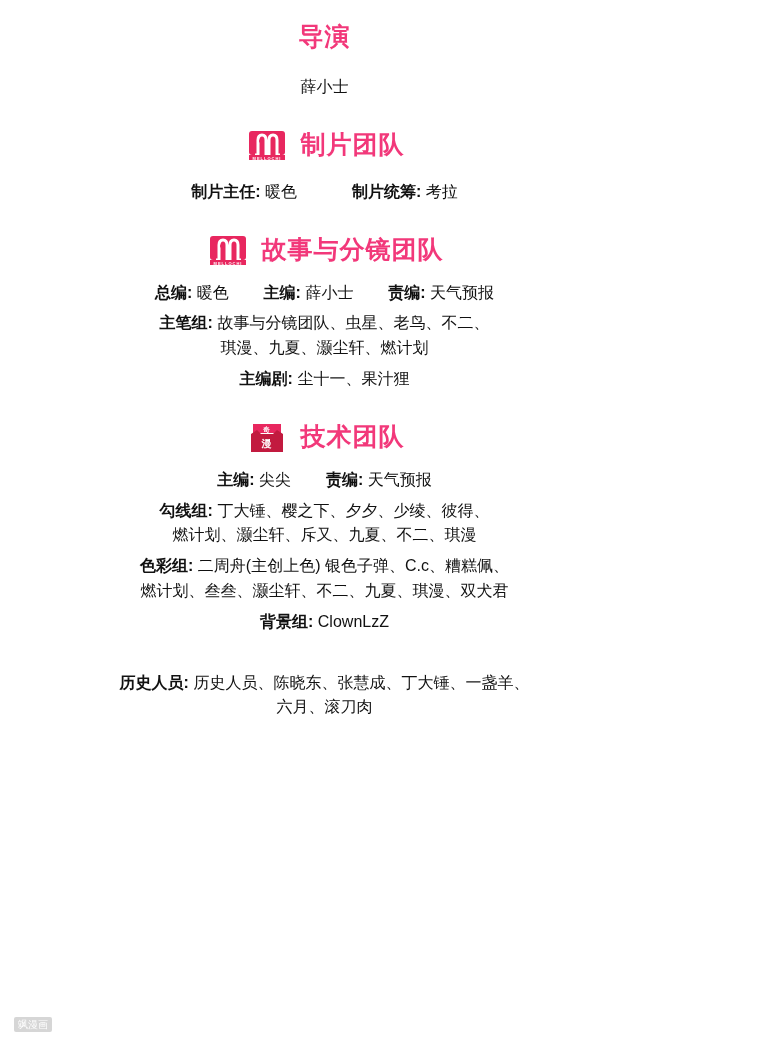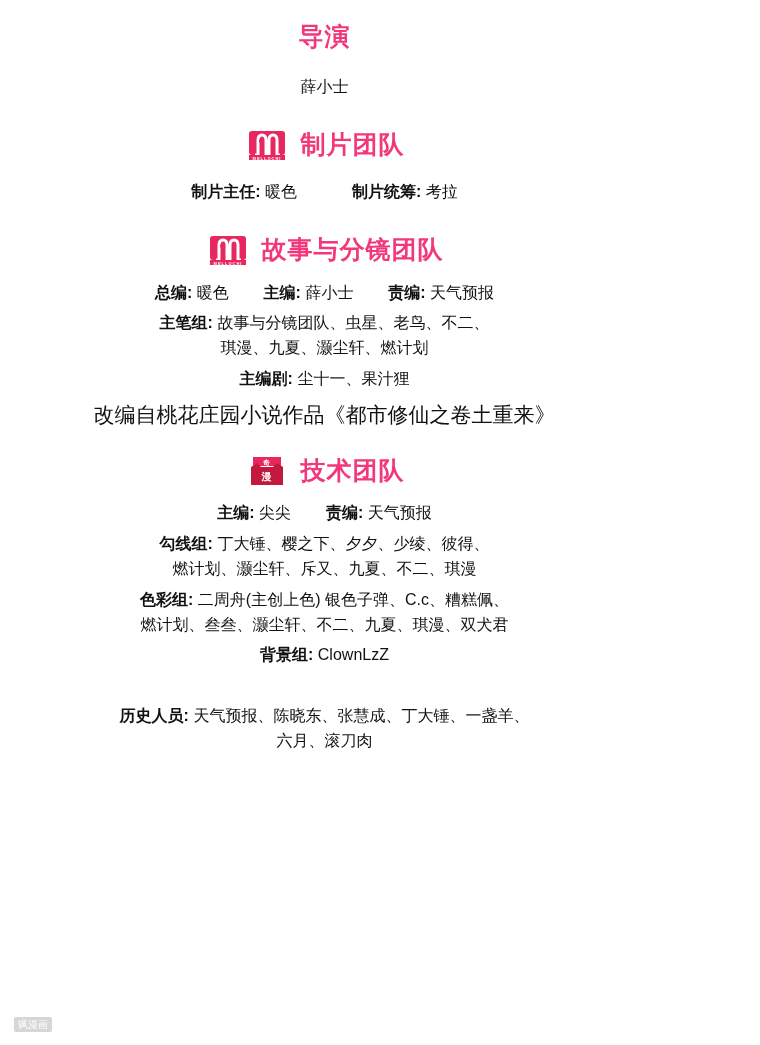--- a/index.html
+++ b/index.html
@@ -167,23 +167,20 @@
   </div>
   <div class="row">
     <span>琪漫、九夏、灏尘轩、燃计划</span>
   </div>
   <div class="spacer-6"></div>
   <div class="row">
     <span class="label">主编剧:</span>
     <span>尘十一、果汁狸</span>
   </div>
   <div class="spacer-6"></div>
-  <div class="credit-line">
-    <span>改编自桃花庄园小说作品《都市修仙之卷土重来》</span>
-  </div>
 
   <div class="spacer-22"></div>
   <div class="section-title">
     <span class="title-row-icon badge">
       <svg width="44" height="36" viewBox="0 0 44 36">
         <rect x="8" y="4" width="28" height="9" fill="#e8275f"></rect>
         <text x="22" y="11.5" font-size="7" fill="#ffffff" text-anchor="middle" font-family="Liberation Sans, sans-serif">奇</text>
         <rect x="6" y="14" width="32" height="18" fill="#c21a3f"></rect>
         <path d="M6 14 L12 10 L16 14 Z" fill="#c21a3f"></path>
         <path d="M38 14 L32 10 L28 14 Z" fill="#c21a3f"></path>
@@ -219,21 +216,21 @@
   <div class="spacer-6"></div>
   <div class="row">
     <span class="label">背景组:</span>
     <span>ClownLzZ</span>
   </div>
 
   <div class="spacer-22"></div>
   <div class="spacer-14"></div>
   <div class="row">
     <span class="label">历史人员:</span>
-    <span>天气预报、陈晓东、张慧成、丁大锤、一盏羊、</span>
+    <span>历史人员、陈晓东、张慧成、丁大锤、一盏羊、</span>
   </div>
   <div class="row">
     <span>六月、滚刀肉</span>
   </div>
 
   <div class="watermark">
     <span class="wm-box">飒漫画</span>
   </div>
 
 </div>

